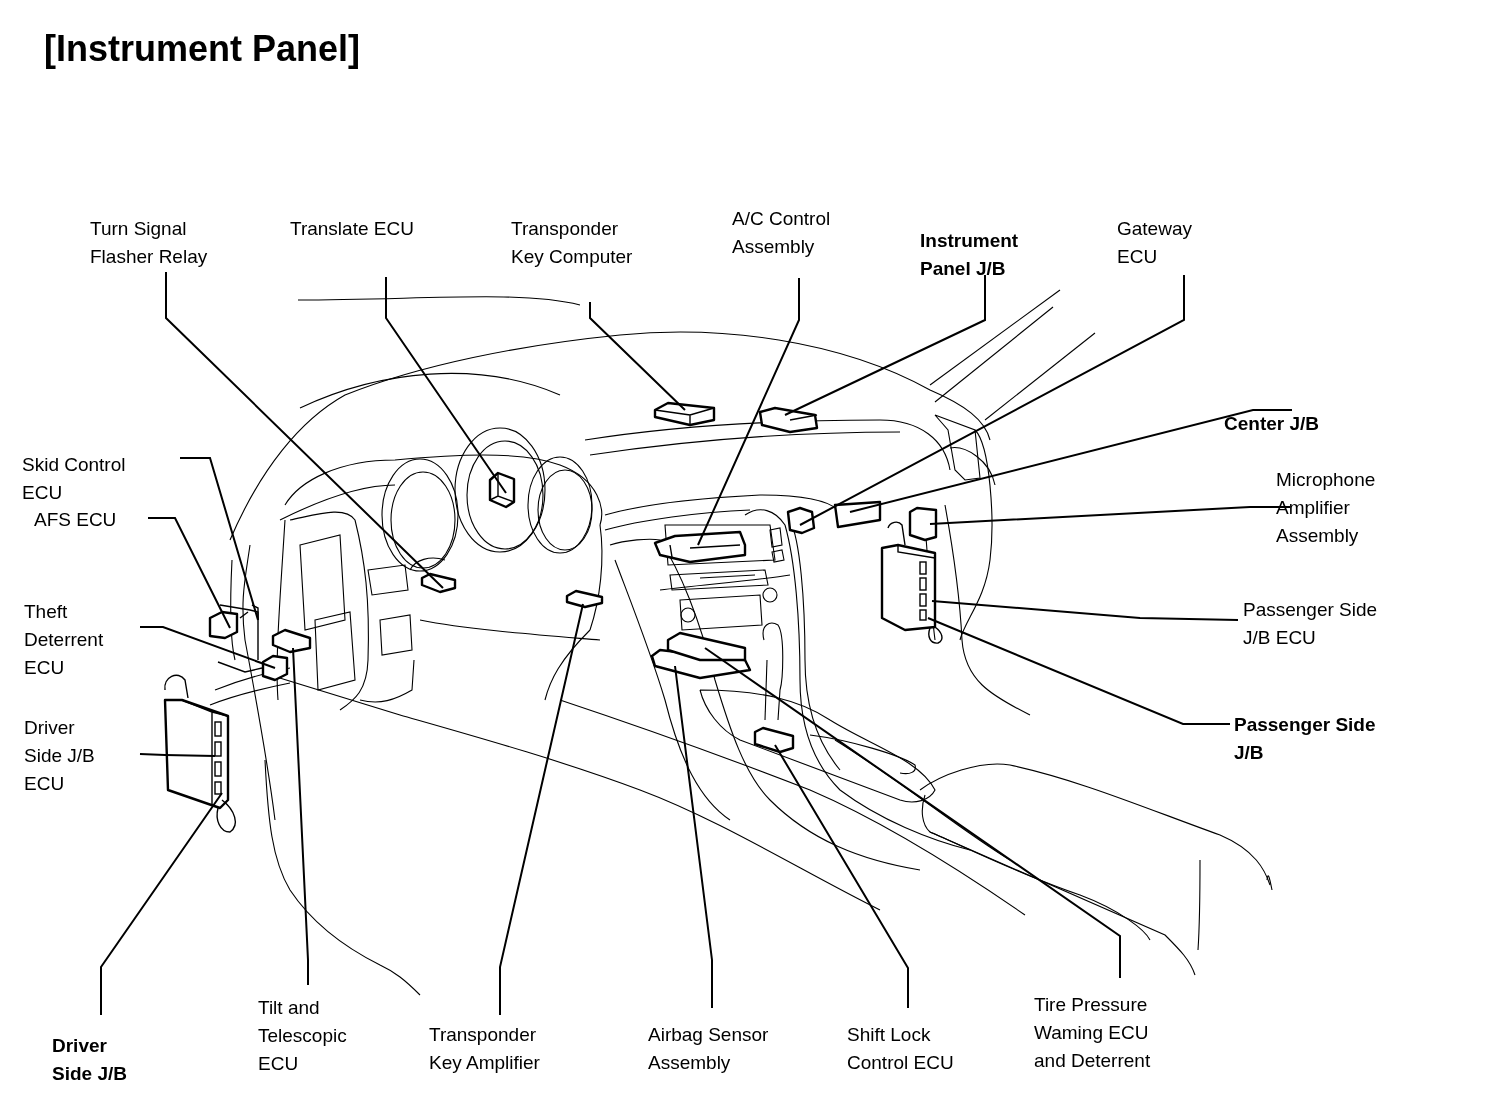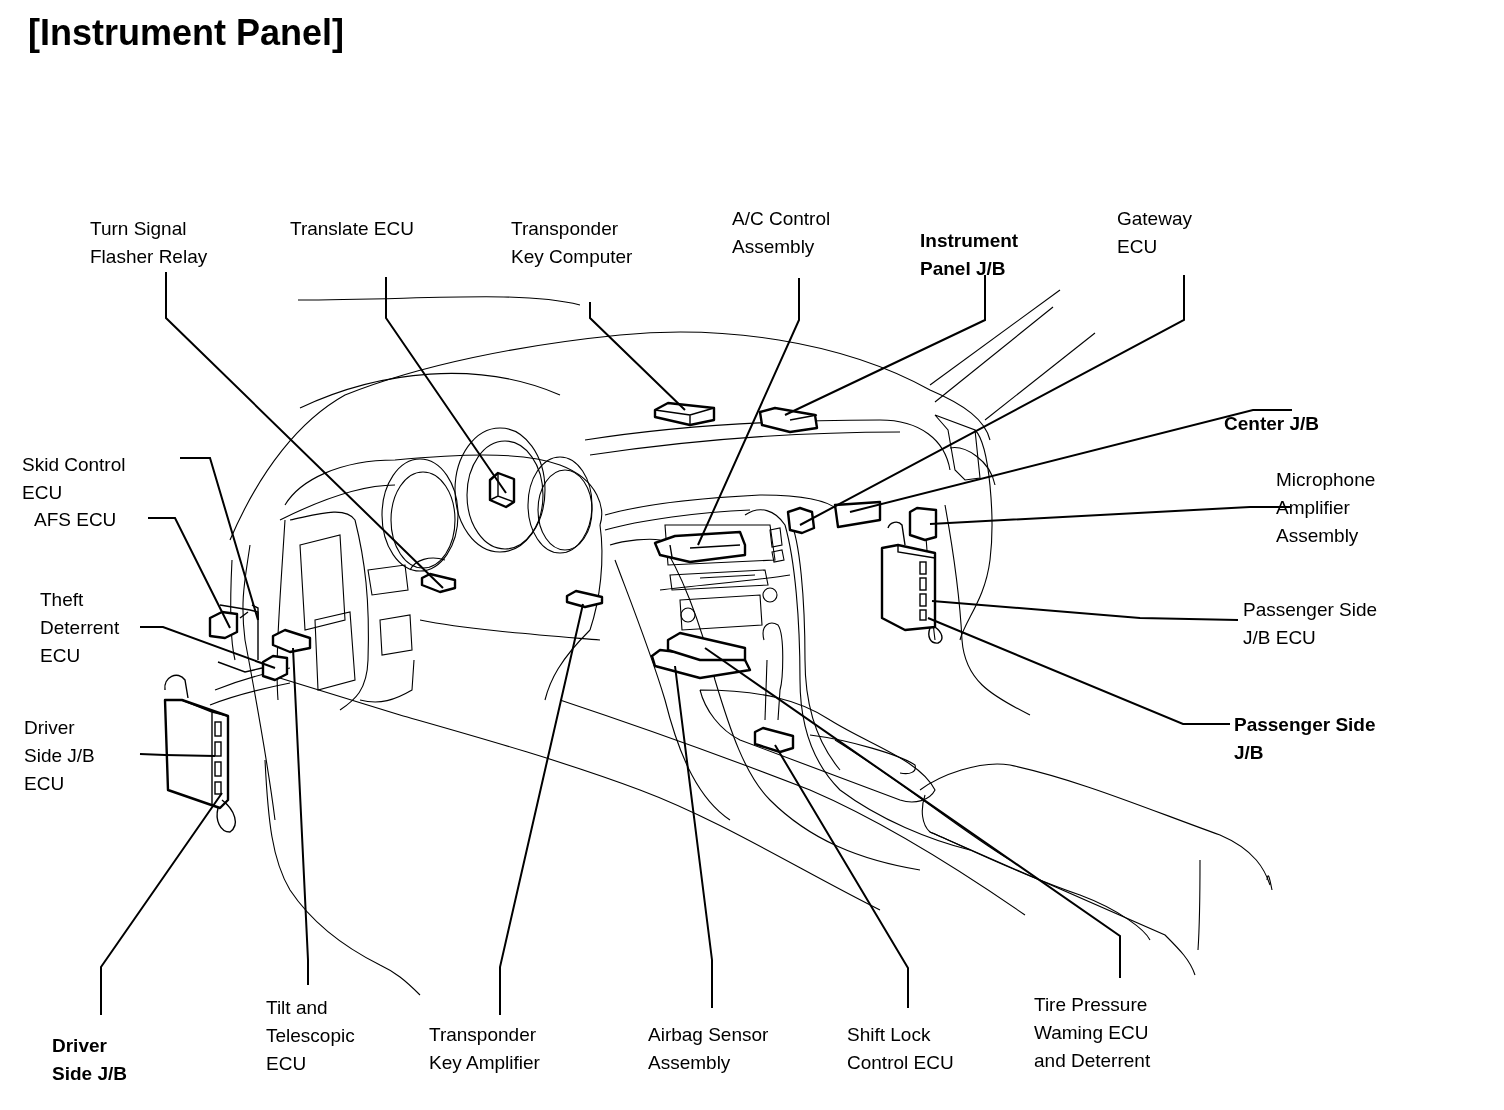--- a/index.html
+++ b/index.html
@@ -1,19 +1,19 @@
 <!DOCTYPE html>
 <html><head>
 <meta charset="utf-8">
 <style>
   html, body { margin: 0; padding: 0; background: #ffffff; }
   body { width: 1504px; height: 1110px; position: relative; overflow: hidden;
          font-family: "Liberation Sans", sans-serif; color: #000; }
   #title { position: absolute; left: 28px; top: 12px; font-size: 36px; font-weight: bold;
-           letter-spacing: 0px; margin: 0; }
+           letter-spacing: 0px; margin: 16px; }
   svg#diagram { position: absolute; left: 0; top: 0; }
   .lbl { position: absolute; font-size: 19px; line-height: 28px; white-space: pre; }
   .lbl.bold { font-weight: bold; margin-top: 12px; }
   .thin { fill: none; stroke: #000; stroke-width: 1.1; }
   .lead { fill: none; stroke: #000; stroke-width: 2; }
   .comp { fill: #fff; stroke: #000; stroke-width: 2.4; stroke-linejoin: round; }
   .compthin { fill: none; stroke: #000; stroke-width: 1.4; }
 </style>
 </head>
 <body>
@@ -216,42 +216,42 @@
 
 <div class="lbl" style="left:90px;top:215px;">Turn Signal
 Flasher Relay</div>
 <div class="lbl" style="left:290px;top:215px;">Translate ECU</div>
 <div class="lbl" style="left:511px;top:215px;">Transponder
 Key Computer</div>
 <div class="lbl" style="left:732px;top:205px;">A/C Control
 Assembly</div>
 <div class="lbl bold" style="left:920px;top:215px;">Instrument
 Panel J/B</div>
-<div class="lbl" style="left:1117px;top:205px;">Gateway
+<div class="lbl" style="left:1117px;top:215px;">Gateway
 ECU</div>
 <div class="lbl bold" style="left:1224px;top:398px;">Center J/B</div>
 <div class="lbl" style="left:1276px;top:466px;">Microphone
 Amplifier
 Assembly</div>
 <div class="lbl" style="left:1243px;top:596px;">Passenger Side
 J/B ECU</div>
 <div class="lbl bold" style="left:1234px;top:699px;">Passenger Side
 J/B</div>
 <div class="lbl" style="left:22px;top:451px;">Skid Control
 ECU</div>
 <div class="lbl" style="left:34px;top:506px;">AFS ECU</div>
-<div class="lbl" style="left:24px;top:586px;margin-left:16px;">Theft
+<div class="lbl" style="left:24px;top:598px;">Theft
 Deterrent
 ECU</div>
 <div class="lbl" style="left:24px;top:714px;">Driver
 Side J/B
 ECU</div>
 <div class="lbl bold" style="left:52px;top:1020px;">Driver
 Side J/B</div>
-<div class="lbl" style="left:258px;top:994px;margin-left:8px;">Tilt and
+<div class="lbl" style="left:258px;top:994px;">Tilt and
 Telescopic
 ECU</div>
 <div class="lbl" style="left:429px;top:1021px;">Transponder
 Key Amplifier</div>
 <div class="lbl" style="left:648px;top:1021px;">Airbag Sensor
 Assembly</div>
 <div class="lbl" style="left:847px;top:1021px;">Shift Lock
 Control ECU</div>
 <div class="lbl" style="left:1034px;top:991px;">Tire Pressure
 Waming ECU

